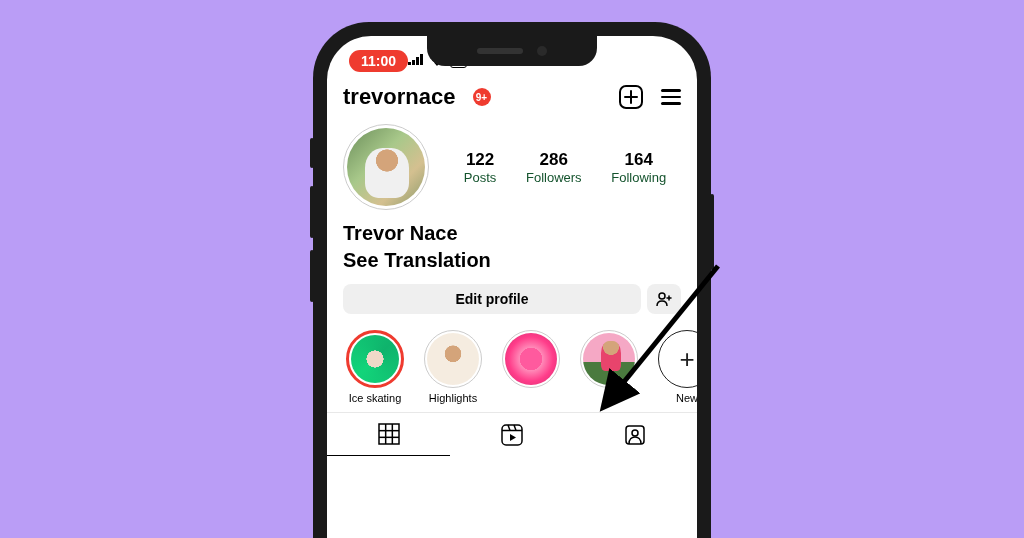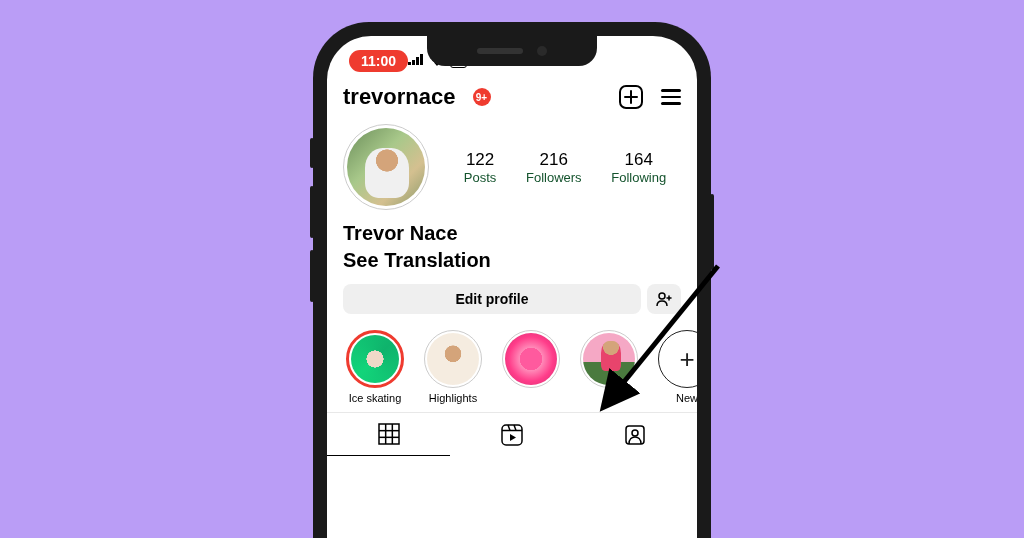--- a/index.html
+++ b/index.html
@@ -76,21 +76,21 @@
     .notif-badge { background: #ef3b2f; color: #fff; font-size: 10px; font-weight: 700; border-radius: 50%; width: 18px; height: 18px; display:flex; align-items:center; justify-content:center; }
     .header-actions { display: flex; align-items: center; gap: 18px; }
     .plus-box { width: 24px; height: 24px; border: 2px solid #000; border-radius: 7px; display:flex; align-items:center; justify-content:center; font-size:18px; font-weight:400; line-height:1;}
     .hamburger { display:flex; flex-direction:column; gap:4px; cursor:pointer;}
     .hamburger span{ width:20px; height:2.5px; background:#000; border-radius:2px;}
     .profile-stats-row { display:flex; align-items:center; padding: 8px 16px 4px 16px; gap: 20px;}
     .avatar-ring { width: 86px; height: 86px; border-radius:50%; border:1.5px solid #ccc; padding:3px; flex-shrink:0;}
     .avatar { width:100%; height:100%; border-radius:50%; background: linear-gradient(135deg,#6b8e5a 0%, #a8c88a 40%, #d4c090 70%, #8a9a6a 100%); position:relative; overflow:hidden;}
     .avatar::after{content:"";position:absolute;bottom:8px;left:18px;width:44px;height:50px;background:radial-gradient(circle at 50% 25%,#d4a47a 0%,#d4a47a 25%,transparent 26%),linear-gradient(#f0f0f0,#f0f0f0);border-radius:40% 40% 30% 30%;}
     .stats { flex:1; display:flex; justify-content:space-around; text-align:center;}
-    .stat-num { font-size: 17px; font-weight: 400; }
+    .stat-num { font-size: 17px; font-weight: 700; }
     .stat-lbl { font-size: 13px; color: #14532d; }
     .bio { padding: 6px 16px 10px 16px; font-size: 20px; line-height: 1.35;}
     .bio .name { font-weight: 600; }
     .bio .see-trans { font-weight: 600; }
     .actions-row { display:flex; gap:6px; padding: 0 16px 12px 16px;}
     .edit-btn { flex:1; background:#efefef; border:none; border-radius:8px; padding:7px 0; font-size:14px; font-weight:600; text-align:center;}
     .discover-btn { width:34px; background:#efefef; border:none; border-radius:8px; display:flex; align-items:center; justify-content:center;}
     .highlights-row { display:flex; gap:14px; padding: 4px 14px 8px 16px; overflow:hidden;}
     .highlight { text-align:center; flex-shrink:0; width:64px;}
     .hl-circle { width:58px; height:58px; border-radius:50%; border:1.5px solid #ccc; padding:2px; margin:0 auto 4px;}
@@ -178,21 +178,21 @@
     <div class="profile-stats-row">
       <div class="avatar-ring">
         <div class="avatar"></div>
       </div>
       <div class="stats">
         <div>
           <div class="stat-num">122</div>
           <div class="stat-lbl">Posts</div>
         </div>
         <div>
-          <div class="stat-num">216</div>
+          <div class="stat-num">286</div>
           <div class="stat-lbl">Followers</div>
         </div>
         <div>
           <div class="stat-num">164</div>
           <div class="stat-lbl">Following</div>
         </div>
       </div>
     </div>
 
     <div class="bio">

